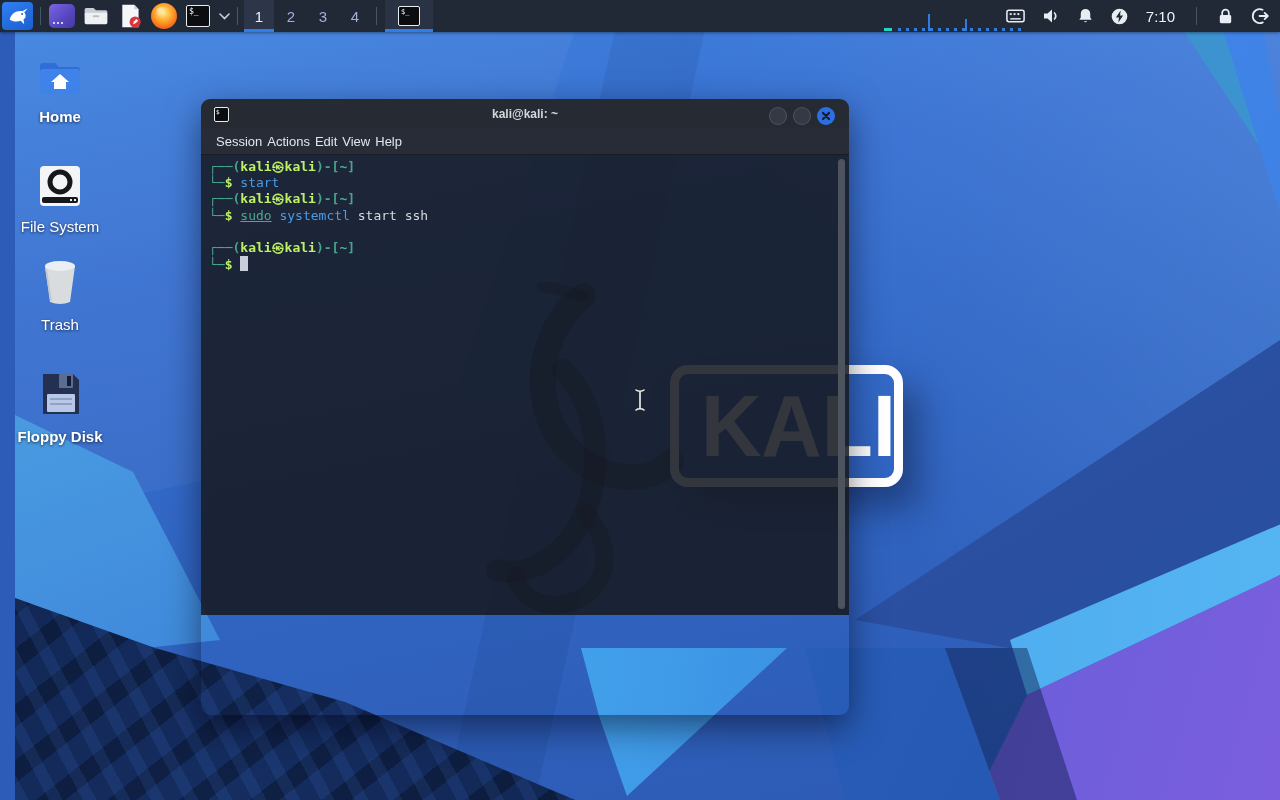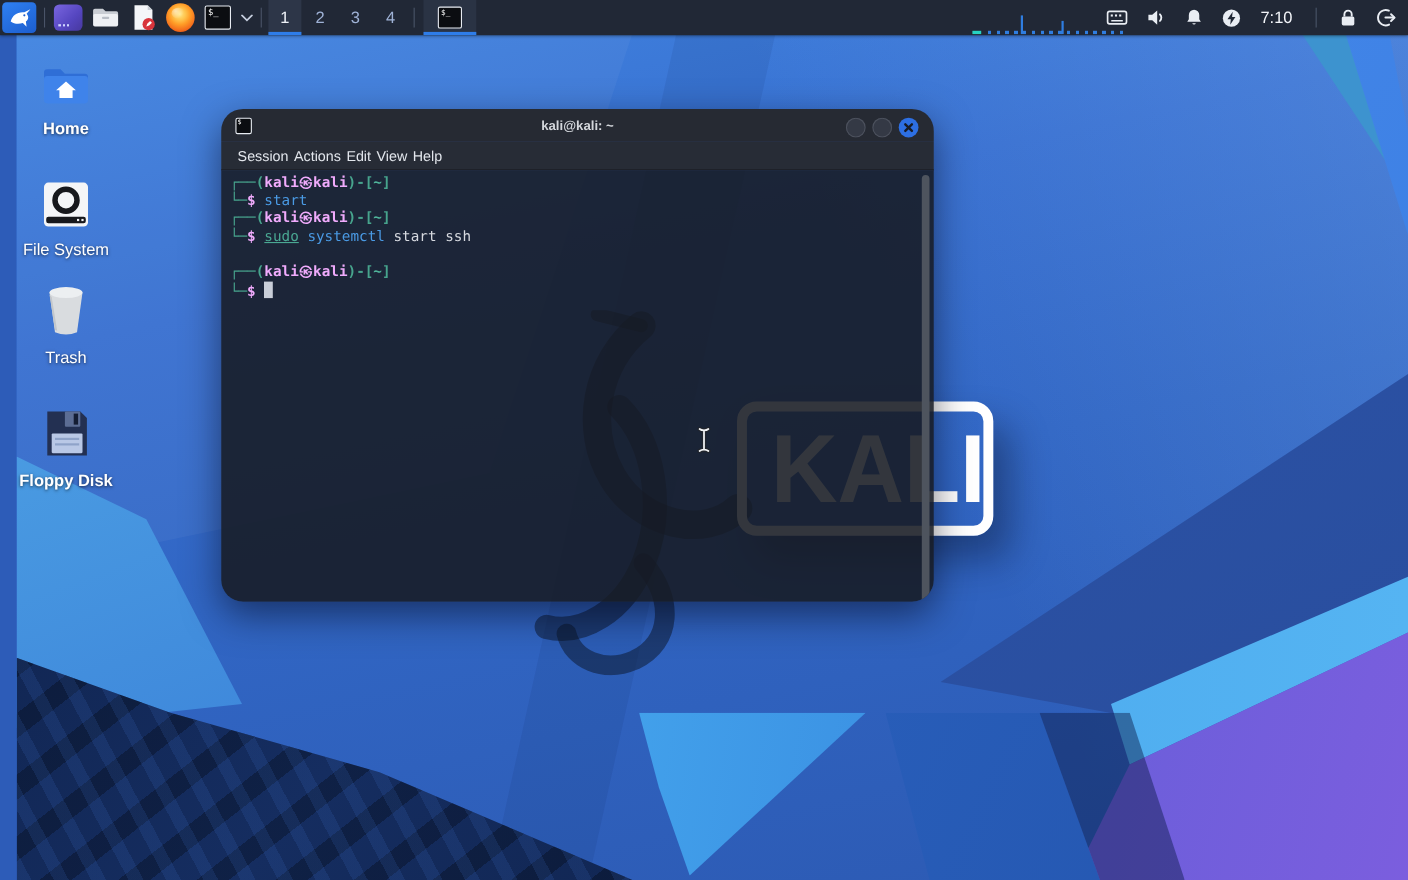--- a/index.html
+++ b/index.html
@@ -83,36 +83,36 @@
   .purple-app::after{content:"";position:absolute;left:4px;bottom:4px;width:10px;height:2px;
       background:repeating-linear-gradient(90deg,#cfd4ff 0 2px,transparent 2px 4px);}
   
   .firefox{width:26px;height:26px;border-radius:50%;
       background:radial-gradient(circle at 48% 38%,#ffe683 0%,#ffc24b 26%,#ff9d27 45%,#f4701d 68%,#e04a12 88%,#c93a10 100%);
       position:relative;}
   .firefox::after{content:"";position:absolute;left:5px;top:4px;width:12px;height:10px;border-radius:50%;
       background:radial-gradient(circle at 30% 30%,rgba(255,255,255,.55),rgba(255,170,40,0) 70%);}
 
   
-  .term-window{position:absolute;left:201px;top:99px;width:648px;height:448px;z-index:5;
-      border-radius:20px;overflow:hidden;box-shadow:0 12px 34px rgba(0,0,15,.5);}
+  .term-window{position:absolute;left:201px;top:99px;width:648px;height:616px;z-index:5;
+      border-radius:9px;overflow:hidden;box-shadow:0 12px 34px rgba(0,0,15,.5);}
   .titlebar{height:30px;background:#262a33;display:flex;align-items:center;position:relative;}
   .title-icon{position:absolute;left:13px;top:8px;}
   .title-text{flex:1;text-align:center;font-size:12px;font-weight:600;color:#d4d7dc;}
   .win-btns{position:absolute;right:14px;top:8px;display:flex;gap:6px;}
   .wbtn{width:18px;height:18px;border-radius:50%;}
   .wbtn-min,.wbtn-max{background:#343945;box-shadow:inset 0 0 0 1px #4c515d;}
   .wbtn-close{background:#2d6fe3;display:flex;align-items:center;justify-content:center;}
   .menubar{height:25px;background:#272c36;border-bottom:1px solid #191c22;display:flex;align-items:center;
       padding-left:15px;gap:5px;}
   .menu-item{font-size:13px;color:#e2e6ec;}
   .term-content{height:460px;background:rgba(23,26,34,.88);padding:4px 14px 0 8px;box-sizing:border-box;}
   .term-line{font-family:"DejaVu Sans Mono",monospace;font-size:13px;line-height:16.2px;white-space:pre;}
   .seg-frame{color:#47a48d;font-weight:bold;}
-  .seg-user{color:#f0abfc;font-weight:bold;}
+  .seg-user{color:#bef264;font-weight:bold;}
   .seg-tilde{color:#4fb39a;font-weight:bold;}
   .seg-cmd{color:#4a9ae4;}
   .seg-sudo{color:#4aa893;text-decoration:underline;}
   .seg-plain{color:#d6d9df;}
   .seg-cursor{display:inline-block;width:8px;height:15px;background:#c9ced8;vertical-align:-2px;}
   .scroll-thumb{position:absolute;right:4px;top:60px;width:7px;height:450px;border-radius:4px;background:#4e545e;}
 
   .ibeam{position:absolute;left:632px;top:388px;width:16px;height:24px;z-index:12;}
 </style>
 </head>

